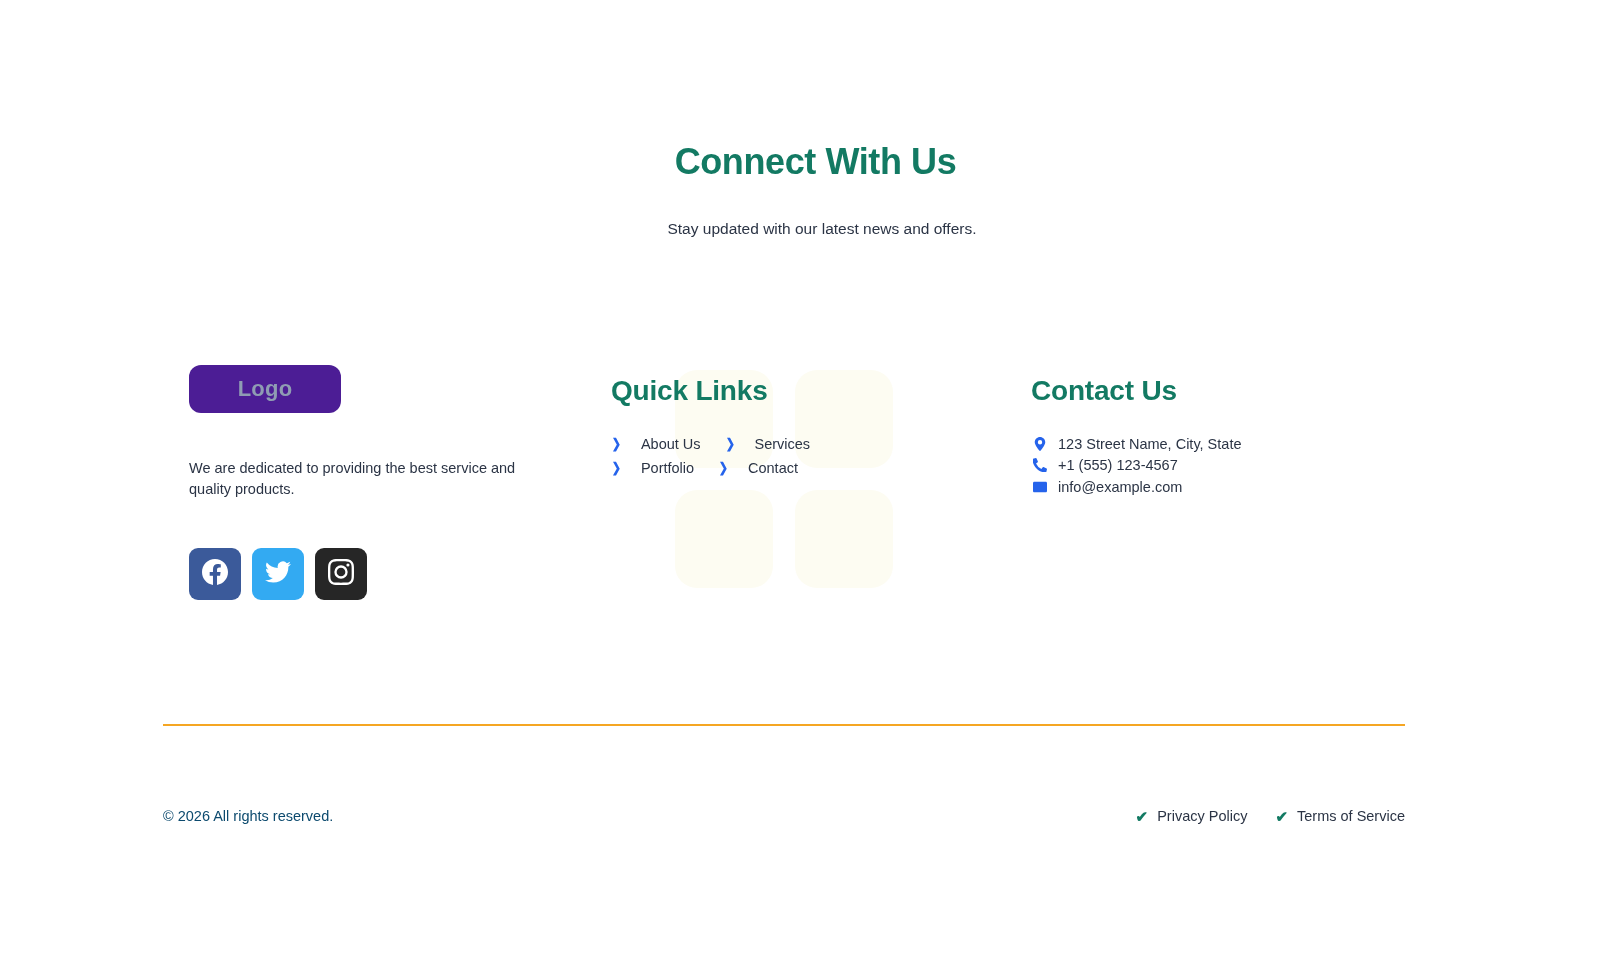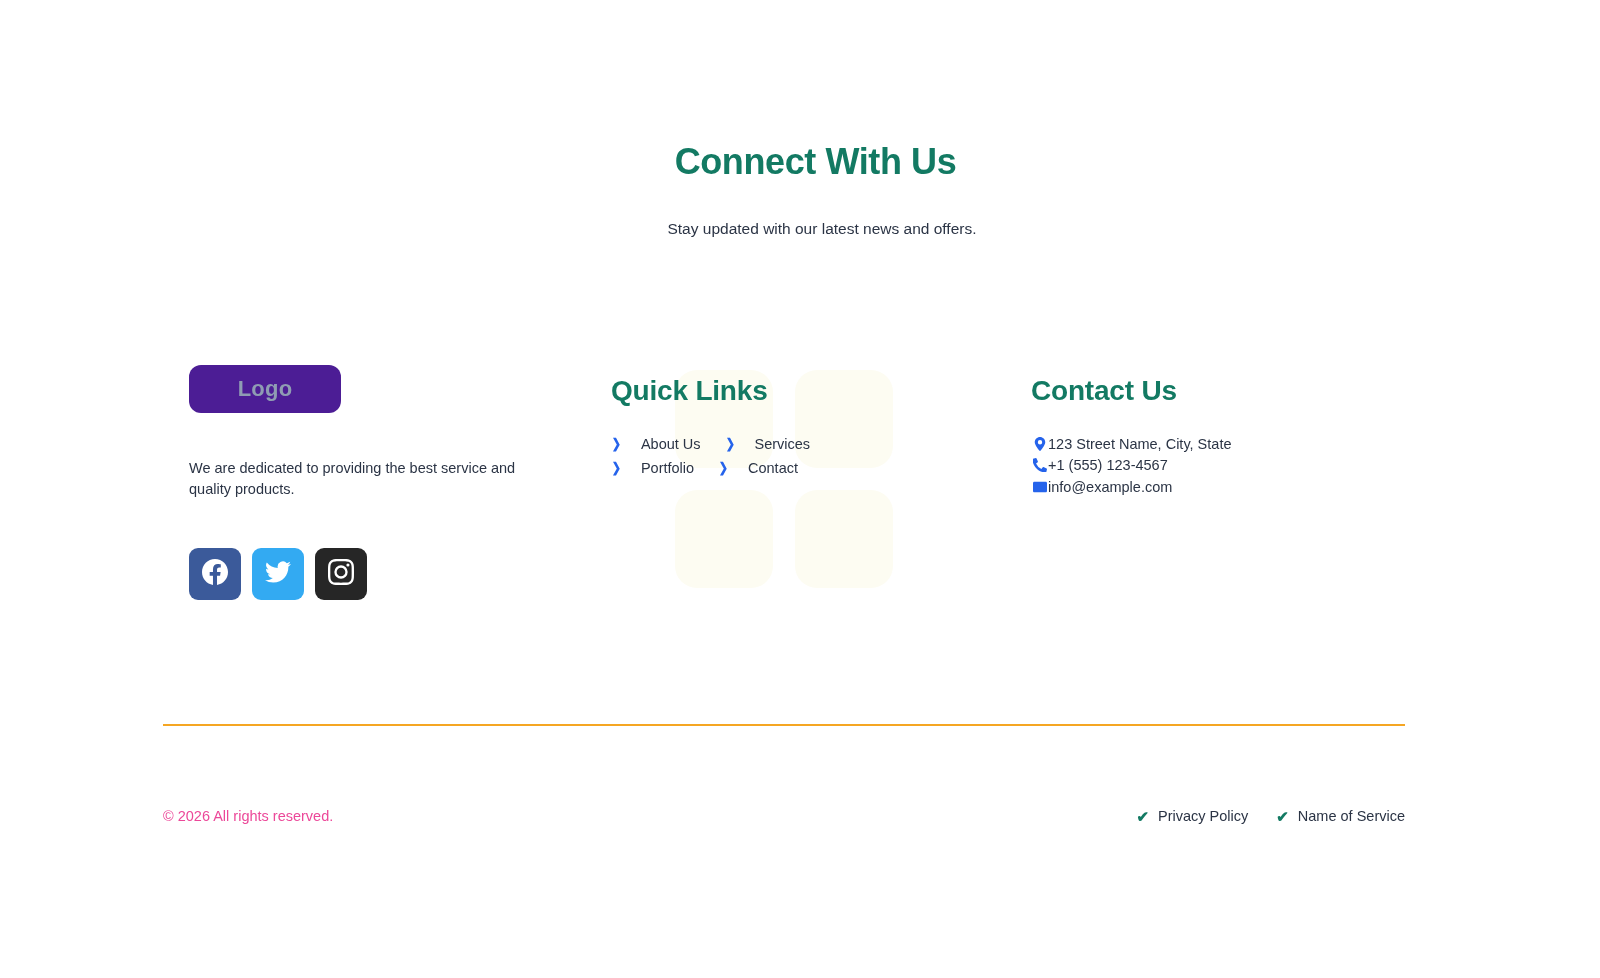--- a/index.html
+++ b/index.html
@@ -165,20 +165,21 @@
   .col-contact {
     position: absolute;
     left: 868px;
     top: 10px;
     width: 370px;
   }
   .contact-list { margin-top: 26px; }
   .contact-item {
     display: flex;
     align-items: center;
+    gap: 10px;
     height: 21.5px;
     margin-bottom: 0px;
   }
   .contact-icon {
     width: 17px;
     display: flex;
     align-items: center;
     justify-content: center;
     color: #2563eb;
   }
@@ -203,21 +204,21 @@
     position: absolute;
     left: 163px;
     top: 808px;
     width: 1242px;
     display: flex;
     align-items: center;
     justify-content: space-between;
   }
   .copyright {
     font-size: 14.5px;
-    color: #ec4899;
+    color: #0c4a6e;
   }
   .legal-links {
     display: flex;
     align-items: center;
     gap: 28px;
   }
   .legal-item {
     display: flex;
     align-items: center;
     gap: 9px;
@@ -344,18 +345,18 @@
 
   <div class="bottom-bar">
     <div class="copyright">© 2026 All rights reserved.</div>
     <div class="legal-links">
       <a class="legal-item">
         <span class="check">✔</span>
         <span class="legal-text">Privacy Policy</span>
       </a>
       <a class="legal-item">
         <span class="check">✔</span>
-        <span class="legal-text">Name of Service</span>
+        <span class="legal-text">Terms of Service</span>
       </a>
     </div>
   </div>
 
 </div>
 
 </body></html>

